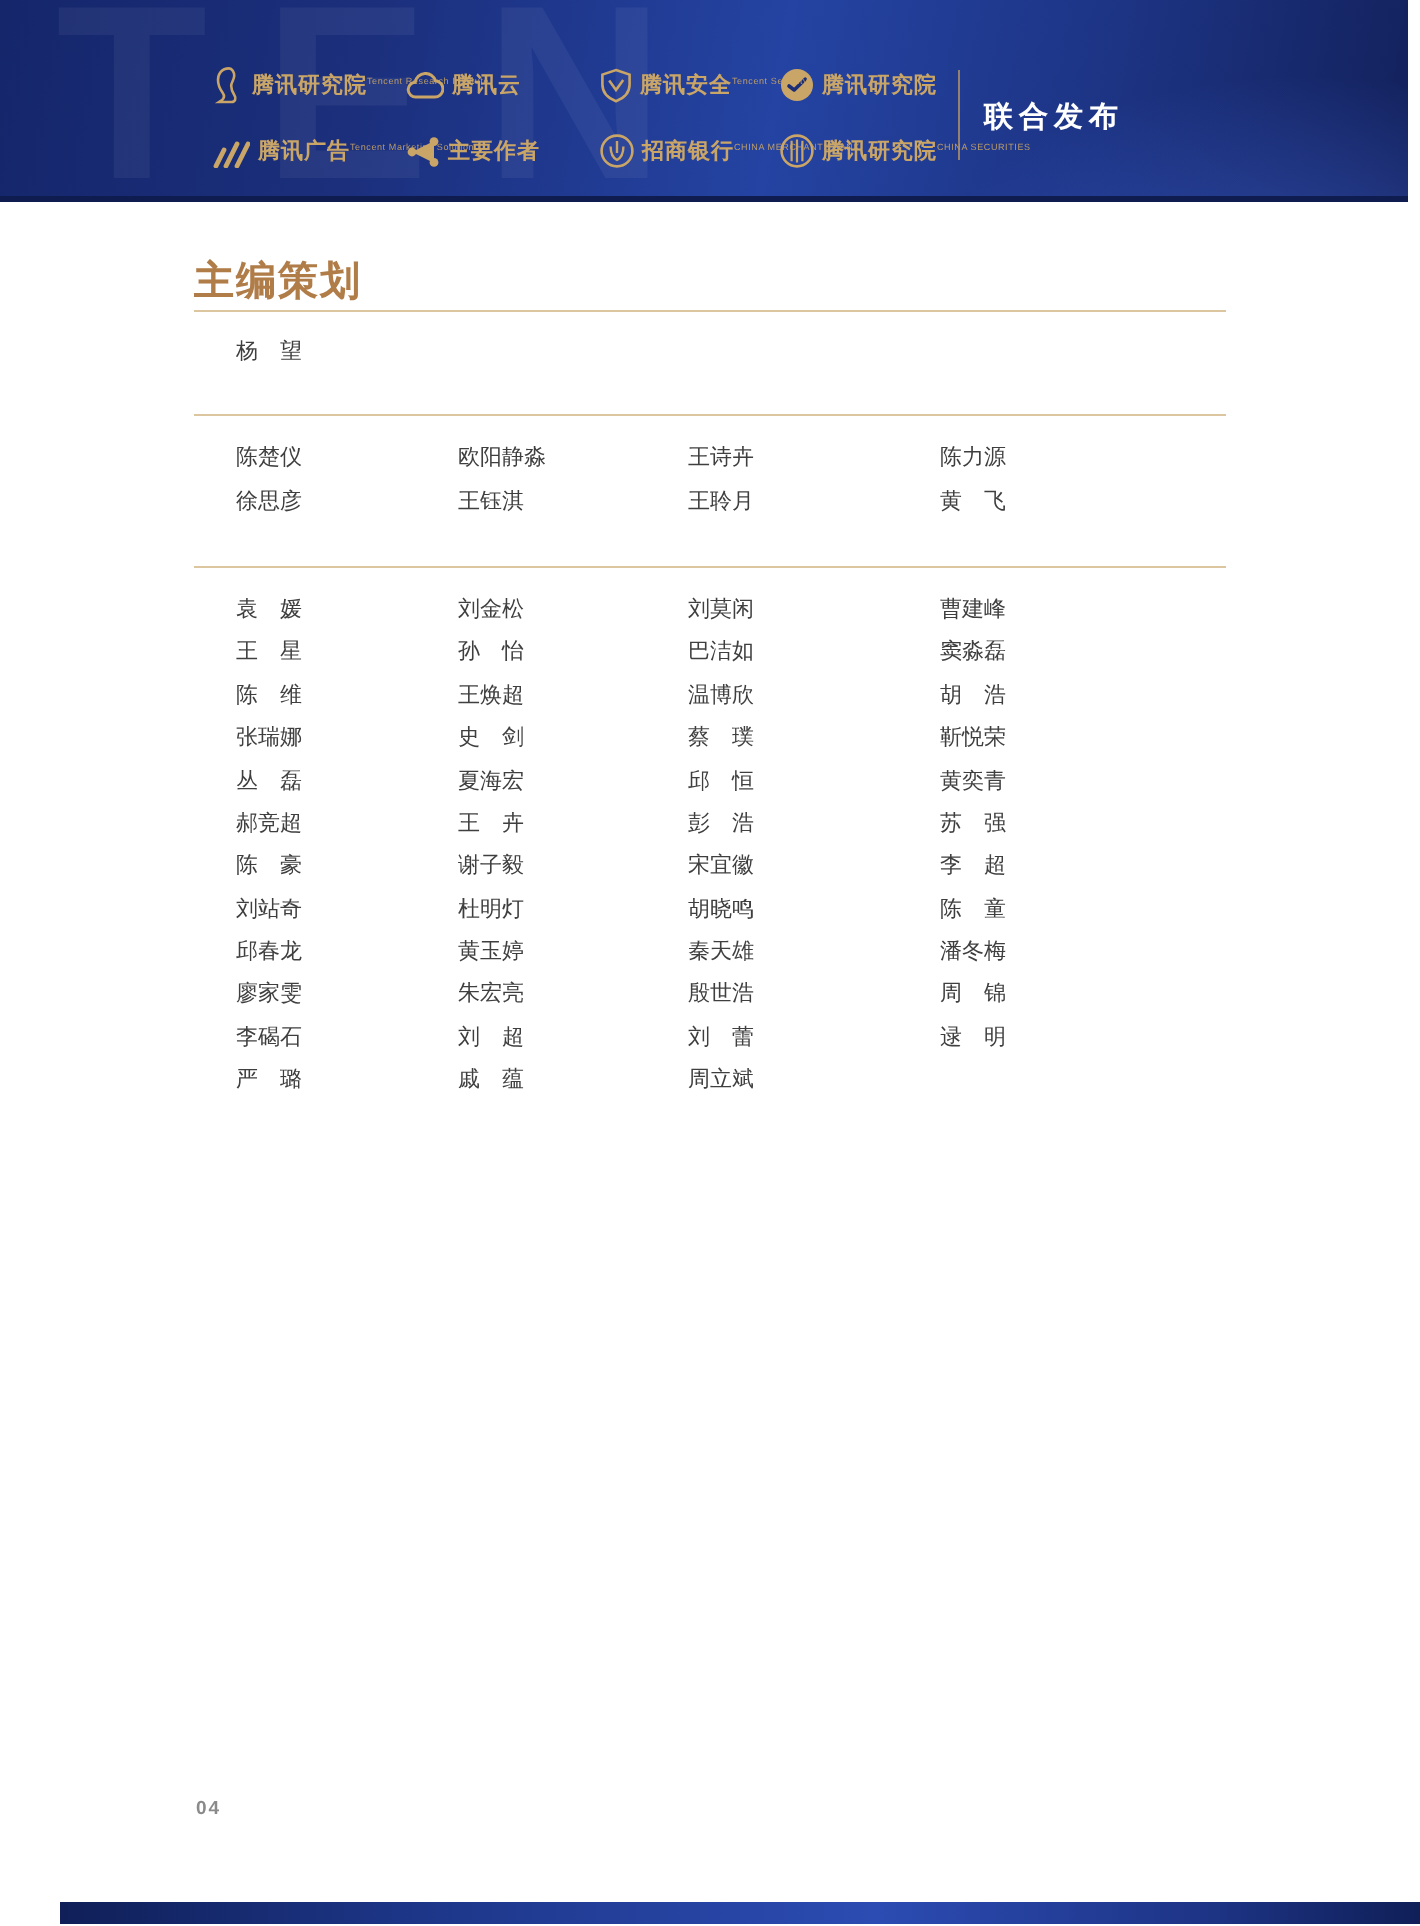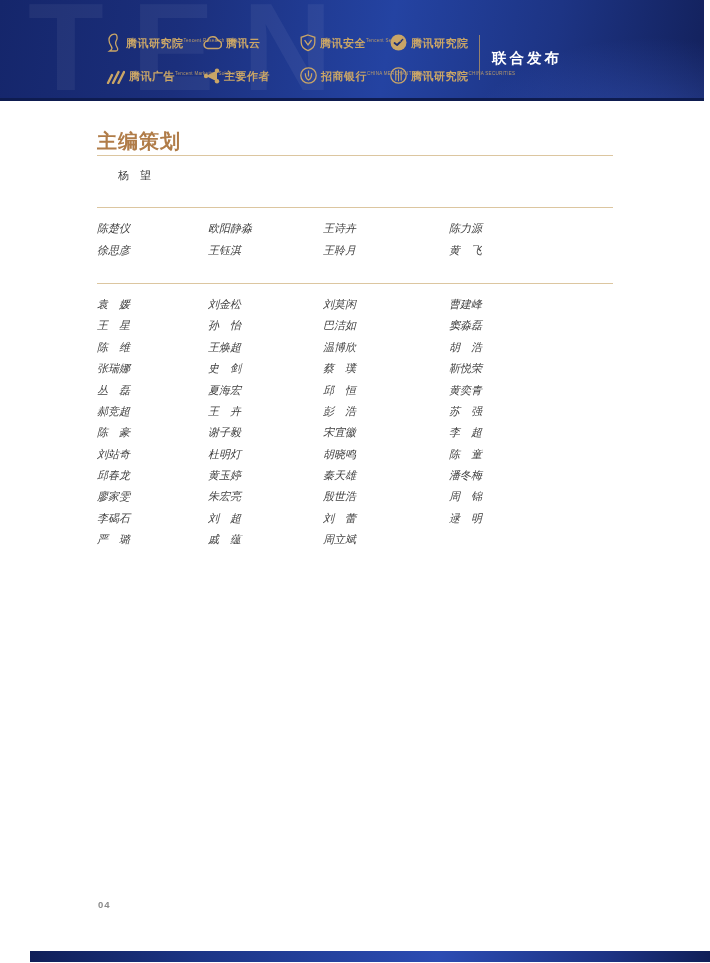--- a/index.html
+++ b/index.html
@@ -37,24 +37,23 @@
   .publish { position:absolute; left:492px; top:49px; color:#ffffff; font-size:14.5px; font-weight:bold; letter-spacing:3px; z-index:2; }
 
   
   .content { position:absolute; left:97px; top:131px; width:516px; }
   .sec h2 { font-size:20px; font-weight:bold; color:#b07c48; line-height:20px; letter-spacing:1px; }
   .sec .rule { border-bottom:1px solid #dcc6a0; margin-top:4px; }
   .sec { margin-bottom:24px; }
   .sec.tight { margin-bottom:22px; }
   .single-name { margin:12px 0 0 21px; font-size:11px; color:#3f3f3f;font-family:Liberation Mono, monospace; }
   .name-grid {
-    padding-top:10px;
+    margin-left:21px; padding-top:10px;
     display:grid; grid-template-columns:111px 115px 126px auto; grid-auto-rows:21.4px;
     align-items:center;
-    font-style:italic;
   }
   .name-grid span { font-size:11px; color:#3f3f3f; white-space:pre; }
   .prod-lines { margin-left:21px; padding-top:11px; }
   .prod-lines div { font-size:11px; color:#3f3f3f; line-height:22px; }
 
   .pagenum { position:absolute; left:98px; top:899px; font-size:9.5px; color:#8a8a8a; letter-spacing:1px;font-weight:bold; }
 
   .bottom-strip {
     position:absolute; left:30px; right:0; bottom:1px; height:11px;
     background:linear-gradient(90deg,#101f58 0%,#1c3586 25%,#2c4cb3 60%,#1d3384 85%,#101f58 100%);

